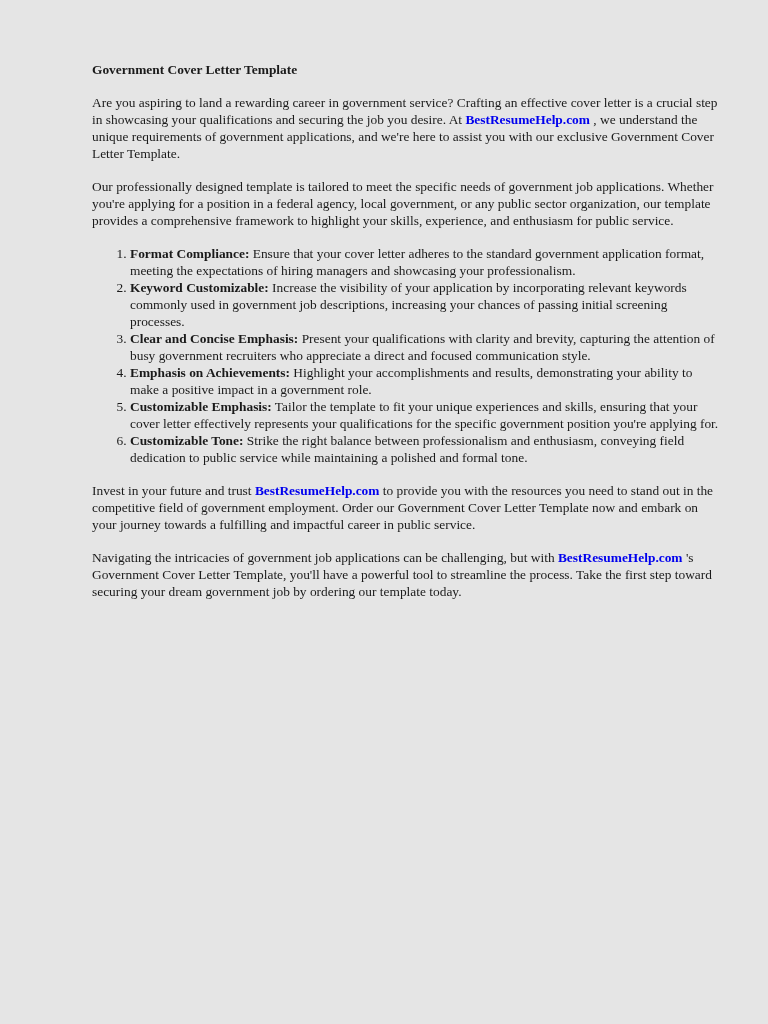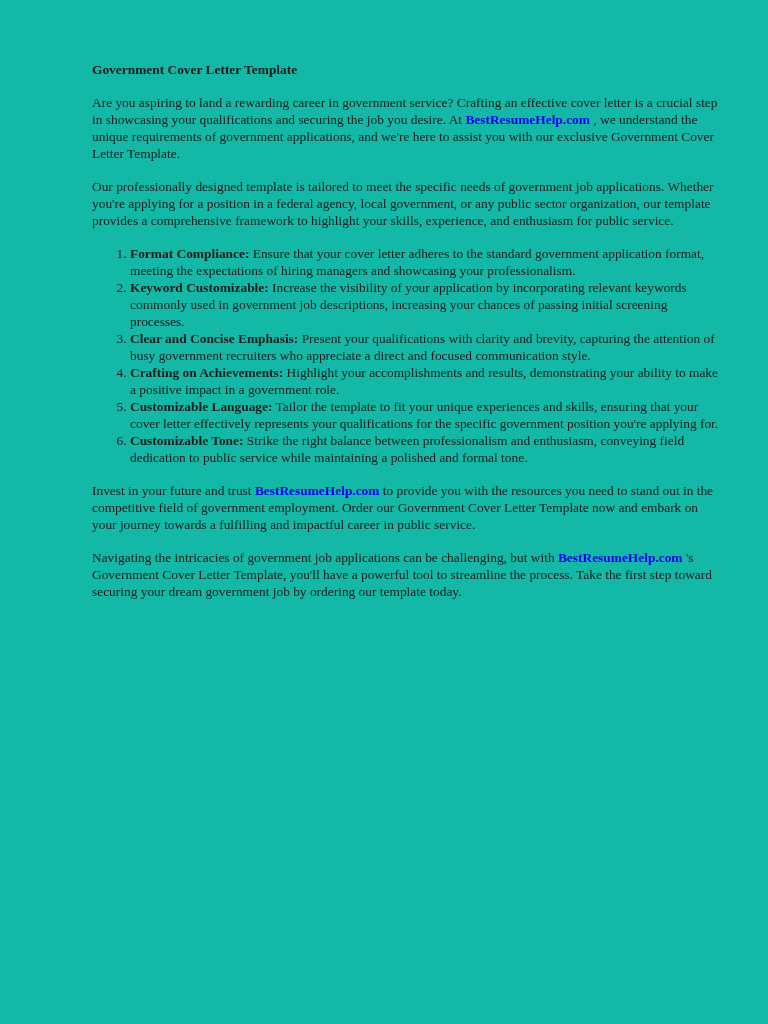--- a/index.html
+++ b/index.html
@@ -11,21 +11,21 @@
     width: 768px;
     height: 1024px;
     overflow: hidden;
     font-family: "Liberation Serif", "DejaVu Serif", serif;
     color: #1a1a1a;
   }
   .page {
     box-sizing: border-box;
     width: 768px;
     height: 1024px;
-    background: #14b8a6;
+    background: #e5e5e5;
     padding: 61px 46px 0 92px;
   }
   .doc {
     font-size: 13.4px;
     line-height: 17px;
     width: 630px;
   }
   .doc p {
     margin: 0 0 16px 0;
   }
@@ -60,22 +60,22 @@
 
     <p><span>Are you aspiring to land a rewarding career in government service? Crafting an effective cover letter is a crucial step in showcasing your qualifications and securing the job you desire. At </span><span class="brand-link">BestResumeHelp.com</span><span> , we understand the unique requirements of government applications, and we're here to assist you with our exclusive Government Cover Letter Template.</span></p>
 
     <p>Our professionally designed template is tailored to meet the specific needs of government job applications. Whether you're applying for a position in a federal agency, local government, or any public sector organization, our template provides a comprehensive framework to highlight your skills, experience, and enthusiasm for public service.</p>
 
 
     <ol class="features">
       <li><span class="feature-label">Format Compliance:</span><span> Ensure that your cover letter adheres to the standard government application format, meeting the expectations of hiring managers and showcasing your professionalism.</span></li>
       <li><span class="feature-label">Keyword Customizable:</span><span> Increase the visibility of your application by incorporating relevant keywords commonly used in government job descriptions, increasing your chances of passing initial screening processes.</span></li>
       <li><span class="feature-label">Clear and Concise Emphasis:</span><span> Present your qualifications with clarity and brevity, capturing the attention of busy government recruiters who appreciate a direct and focused communication style.</span></li>
-      <li><span class="feature-label">Crafting on Achievements:</span><span> Highlight your accomplishments and results, demonstrating your ability to make a positive impact in a government role.</span></li>
-      <li><span class="feature-label">Customizable Language:</span><span> Tailor the template to fit your unique experiences and skills, ensuring that your cover letter effectively represents your qualifications for the specific government position you're applying for.</span></li>
+      <li><span class="feature-label">Emphasis on Achievements:</span><span> Highlight your accomplishments and results, demonstrating your ability to make a positive impact in a government role.</span></li>
+      <li><span class="feature-label">Customizable Emphasis:</span><span> Tailor the template to fit your unique experiences and skills, ensuring that your cover letter effectively represents your qualifications for the specific government position you're applying for.</span></li>
       <li><span class="feature-label">Customizable Tone:</span><span> Strike the right balance between professionalism and enthusiasm, conveying field dedication to public service while maintaining a polished and formal tone.</span></li>
     </ol>
 
     <p><span>Invest in your future and trust </span><span class="brand-link">BestResumeHelp.com</span><span> to provide you with the resources you need to stand out in the competitive field of government employment. Order our Government Cover Letter Template now and embark on your journey towards a fulfilling and impactful career in public service.</span></p>
 
     <p><span>Navigating the intricacies of government job applications can be challenging, but with </span><span class="brand-link">BestResumeHelp.com</span><span> 's Government Cover Letter Template, you'll have a powerful tool to streamline the process. Take the first step toward securing your dream government job by ordering our template today.</span></p>
 
   </div>
 </div>
 

